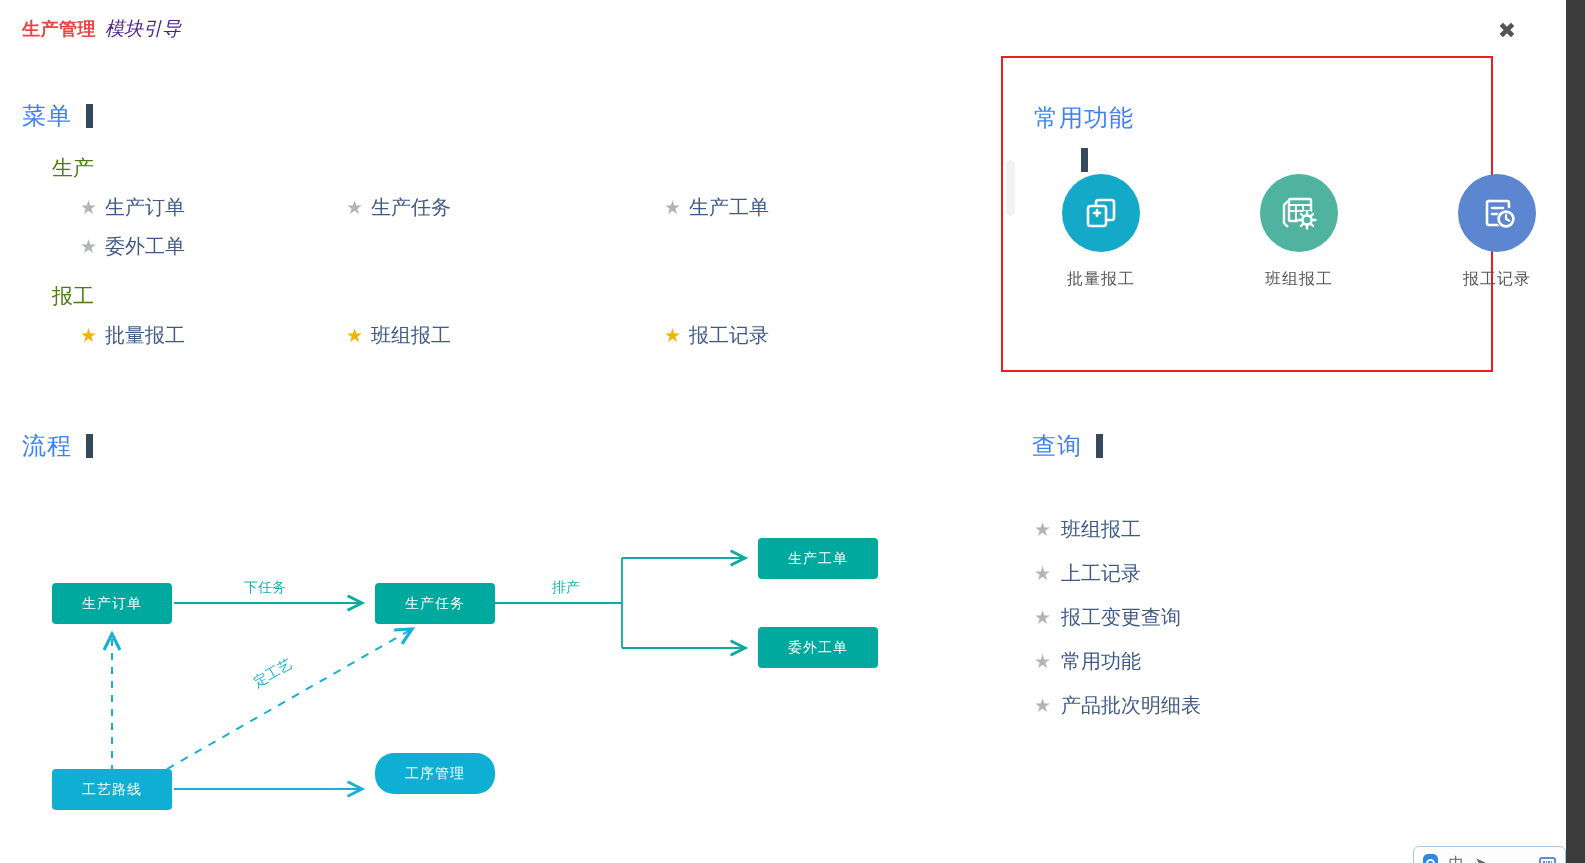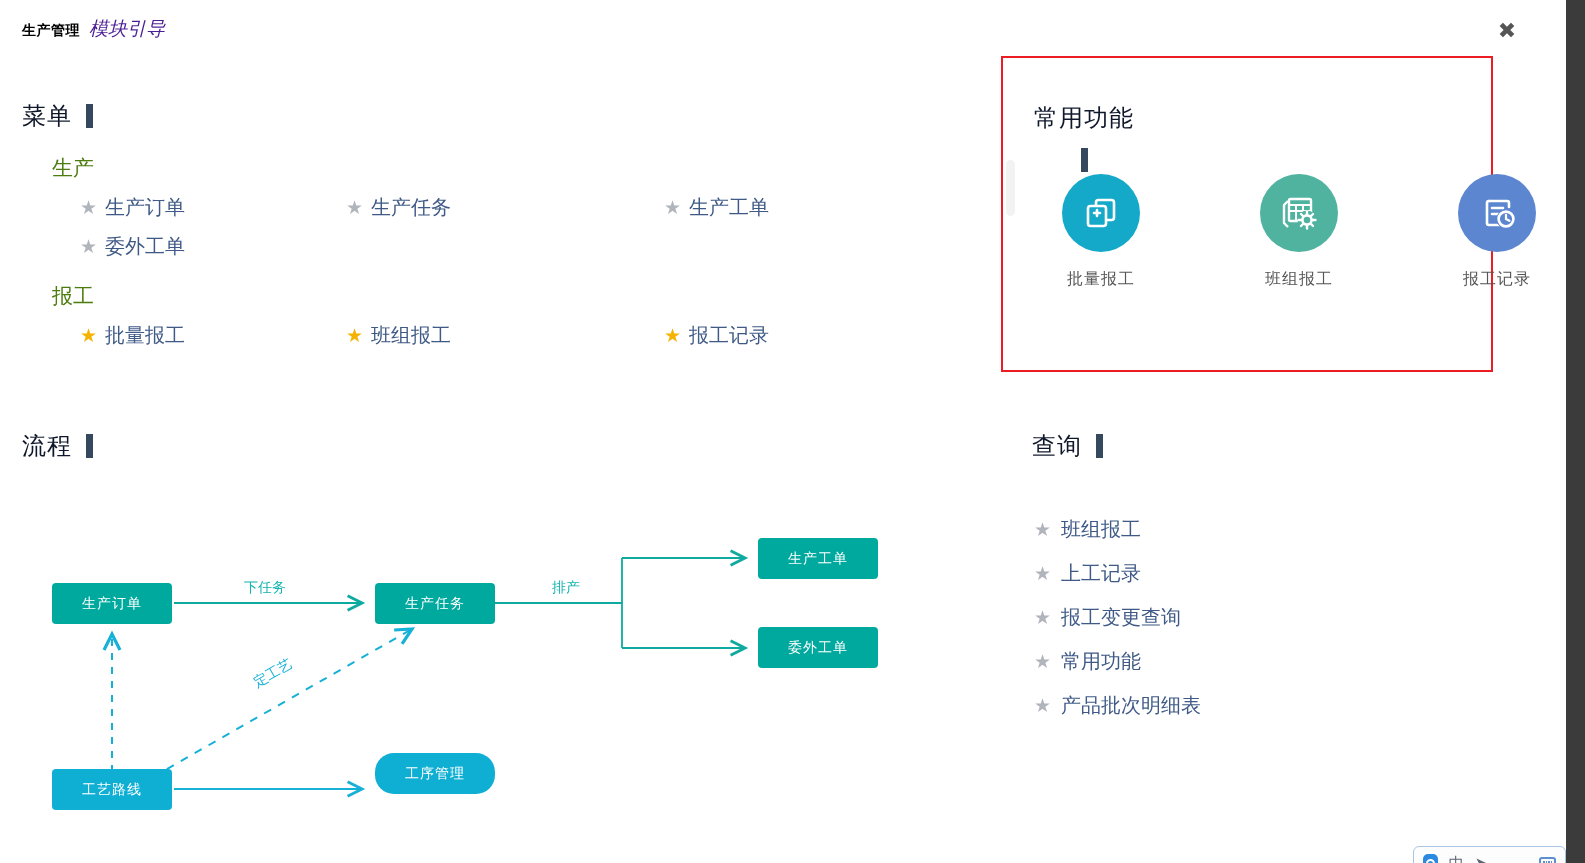--- a/index.html
+++ b/index.html
@@ -12,33 +12,33 @@
   .page { position: relative; width: 1585px; height: 863px; background:#fff; }
 
   
   .right-strip {
     position:absolute; top:0; right:0; width:19px; height:863px;
     background:#3b3b3b;
   }
 
   
   .hdr { position:absolute; left:22px; top:16px; display:flex; align-items:baseline; gap:9px; }
-  .hdr-title { font-size:14px; font-weight:bold; color:#000000; letter-spacing:.5px; }
+  .hdr-title { font-size:18px; font-weight:bold; color:#ef4444; letter-spacing:.5px; }
   .hdr-sub   { font-size:19px; color:#4c1d95;font-style:italic; }
 
   .close-btn {
     position:absolute; left:1494px; top:18px; width:26px; height:26px;
     display:flex; align-items:center; justify-content:center;
     font-size:22px; font-weight:bold; color:#555; cursor:pointer;
     line-height:1; font-family:"DejaVu Sans", sans-serif;
   }
 
   
   .sec-head { display:flex; align-items:center; gap:14px; }
-  .sec-head .txt { font-size:24px; color:#0f172a; letter-spacing:1px; }
+  .sec-head .txt { font-size:24px; color:#3b82f6; letter-spacing:1px; }
   .sec-head .bar { width:7px; height:24px; background:#34495e; display:block; }
 
   
   .left-col { position:absolute; left:22px; top:100px; width:960px; }
   .menu-group { margin-top:22px; }
   .group-title { font-size:21px; color:#4d7c0f; margin-left:30px; margin-bottom:6px; }
   .menu-row { display:flex; margin-top:12px; }
   .menu-item {
     display:flex; align-items:center; gap:8px;
     font-size:20px; color:#3f5a86; cursor:pointer;

